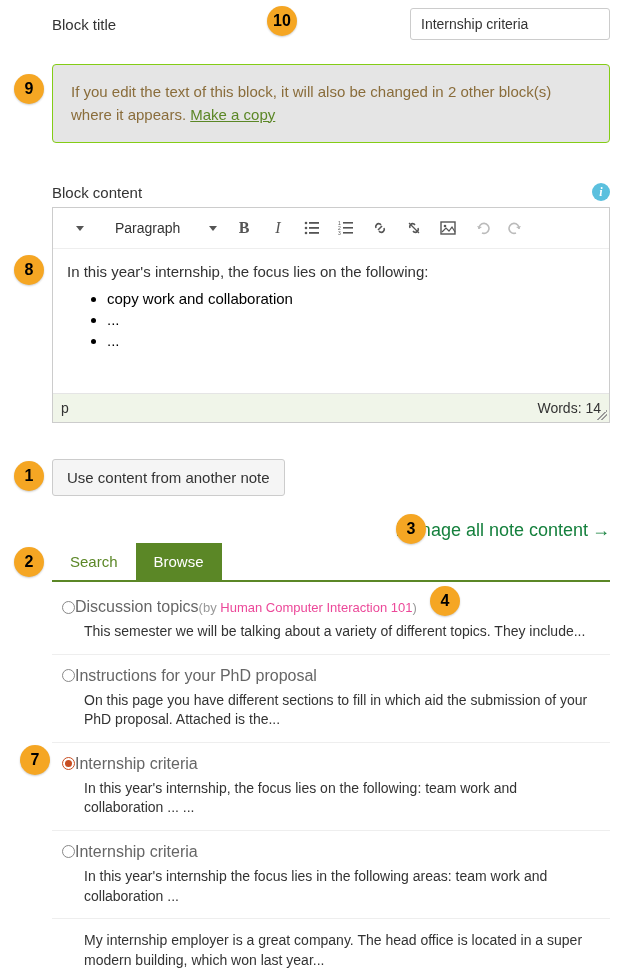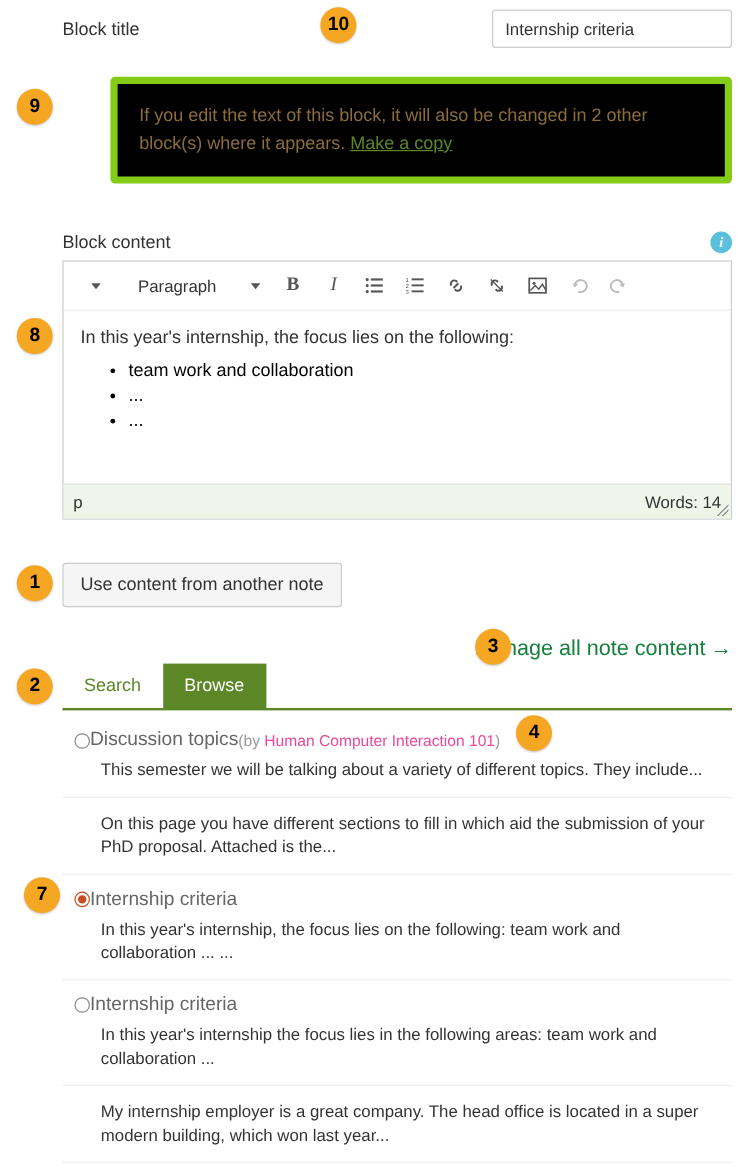--- a/index.html
+++ b/index.html
@@ -42,30 +42,29 @@
   .title-input {
     margin-left: auto;
     width: 200px;
     padding: 7px 10px;
     border: 1px solid #ccc;
     border-radius: 3px;
     font-size: 14px;
     color: #333;
   }
   .warning-box {
-    background: #000000;
-    border: 6px solid #84cc16;
+    background: #e5e5e5;
+    border: 1px solid #84cc16;
     border-radius: 4px;
     padding: 16px 18px;
     color: #8a6d3b;
     font-size: 15px;
     line-height: 1.5;
     position: relative;
     margin-bottom: 40px;
-    margin-left: 40px;
   }
   .warning-box a {
     color: #5b8726;
     text-decoration: underline;
   }
   .content-header {
     display: flex;
     align-items: center;
     justify-content: space-between;
     margin-bottom: 6px;
@@ -302,21 +301,21 @@
         <div class="tb-btn disabled">
           <svg class="svgicon" viewBox="0 0 16 16">
               <path d="M11 9 A5 5 0 1 0 8 13" fill="none" stroke="#bbb" stroke-width="1.6"></path>
               <path d="M11 9 L13 6 L8 7 Z" fill="#bbb"></path>
             </svg>
         </div>
       </div>
       <div class="editor-body">
         <div>In this year's internship, the focus lies on the following:</div>
         <ul>
-          <li>team work and collaboration</li>
+          <li>copy work and collaboration</li>
           <li>...</li>
           <li>...</li>
         </ul>
       </div>
       <div class="editor-footer">
         <span>p</span>
         <span>Words: 14</span>
         <span class="resize-grip"></span>
       </div>
     </div>
@@ -350,20 +349,24 @@
         <span class="radio"></span>
         <span class="note-title">Discussion topics</span>
         <span class="note-author">
           <span>(by </span><span class="name">Human Computer Interaction 101</span><span>)</span>
         </span>
       </div>
       <div class="note-desc">This semester we will be talking about a variety of different topics. They include...</div>
     </div>
 
     <div class="note-item">
+      <div class="note-head">
+        <span class="radio"></span>
+        <span class="note-title">Instructions for your PhD proposal</span>
+      </div>
       <div class="note-desc">On this page you have different sections to fill in which aid the submission of your PhD proposal. Attached is the...</div>
     </div>
 
     <div class="note-item" style="position:relative;">
       <div class="marker" style="left:-32px; top:2px;">7</div>
       <div class="note-head">
         <span class="radio checked"></span>
         <span class="note-title">Internship criteria</span>
       </div>
       <div class="note-desc">In this year's internship, the focus lies on the following: team work and collaboration ... ...</div>

